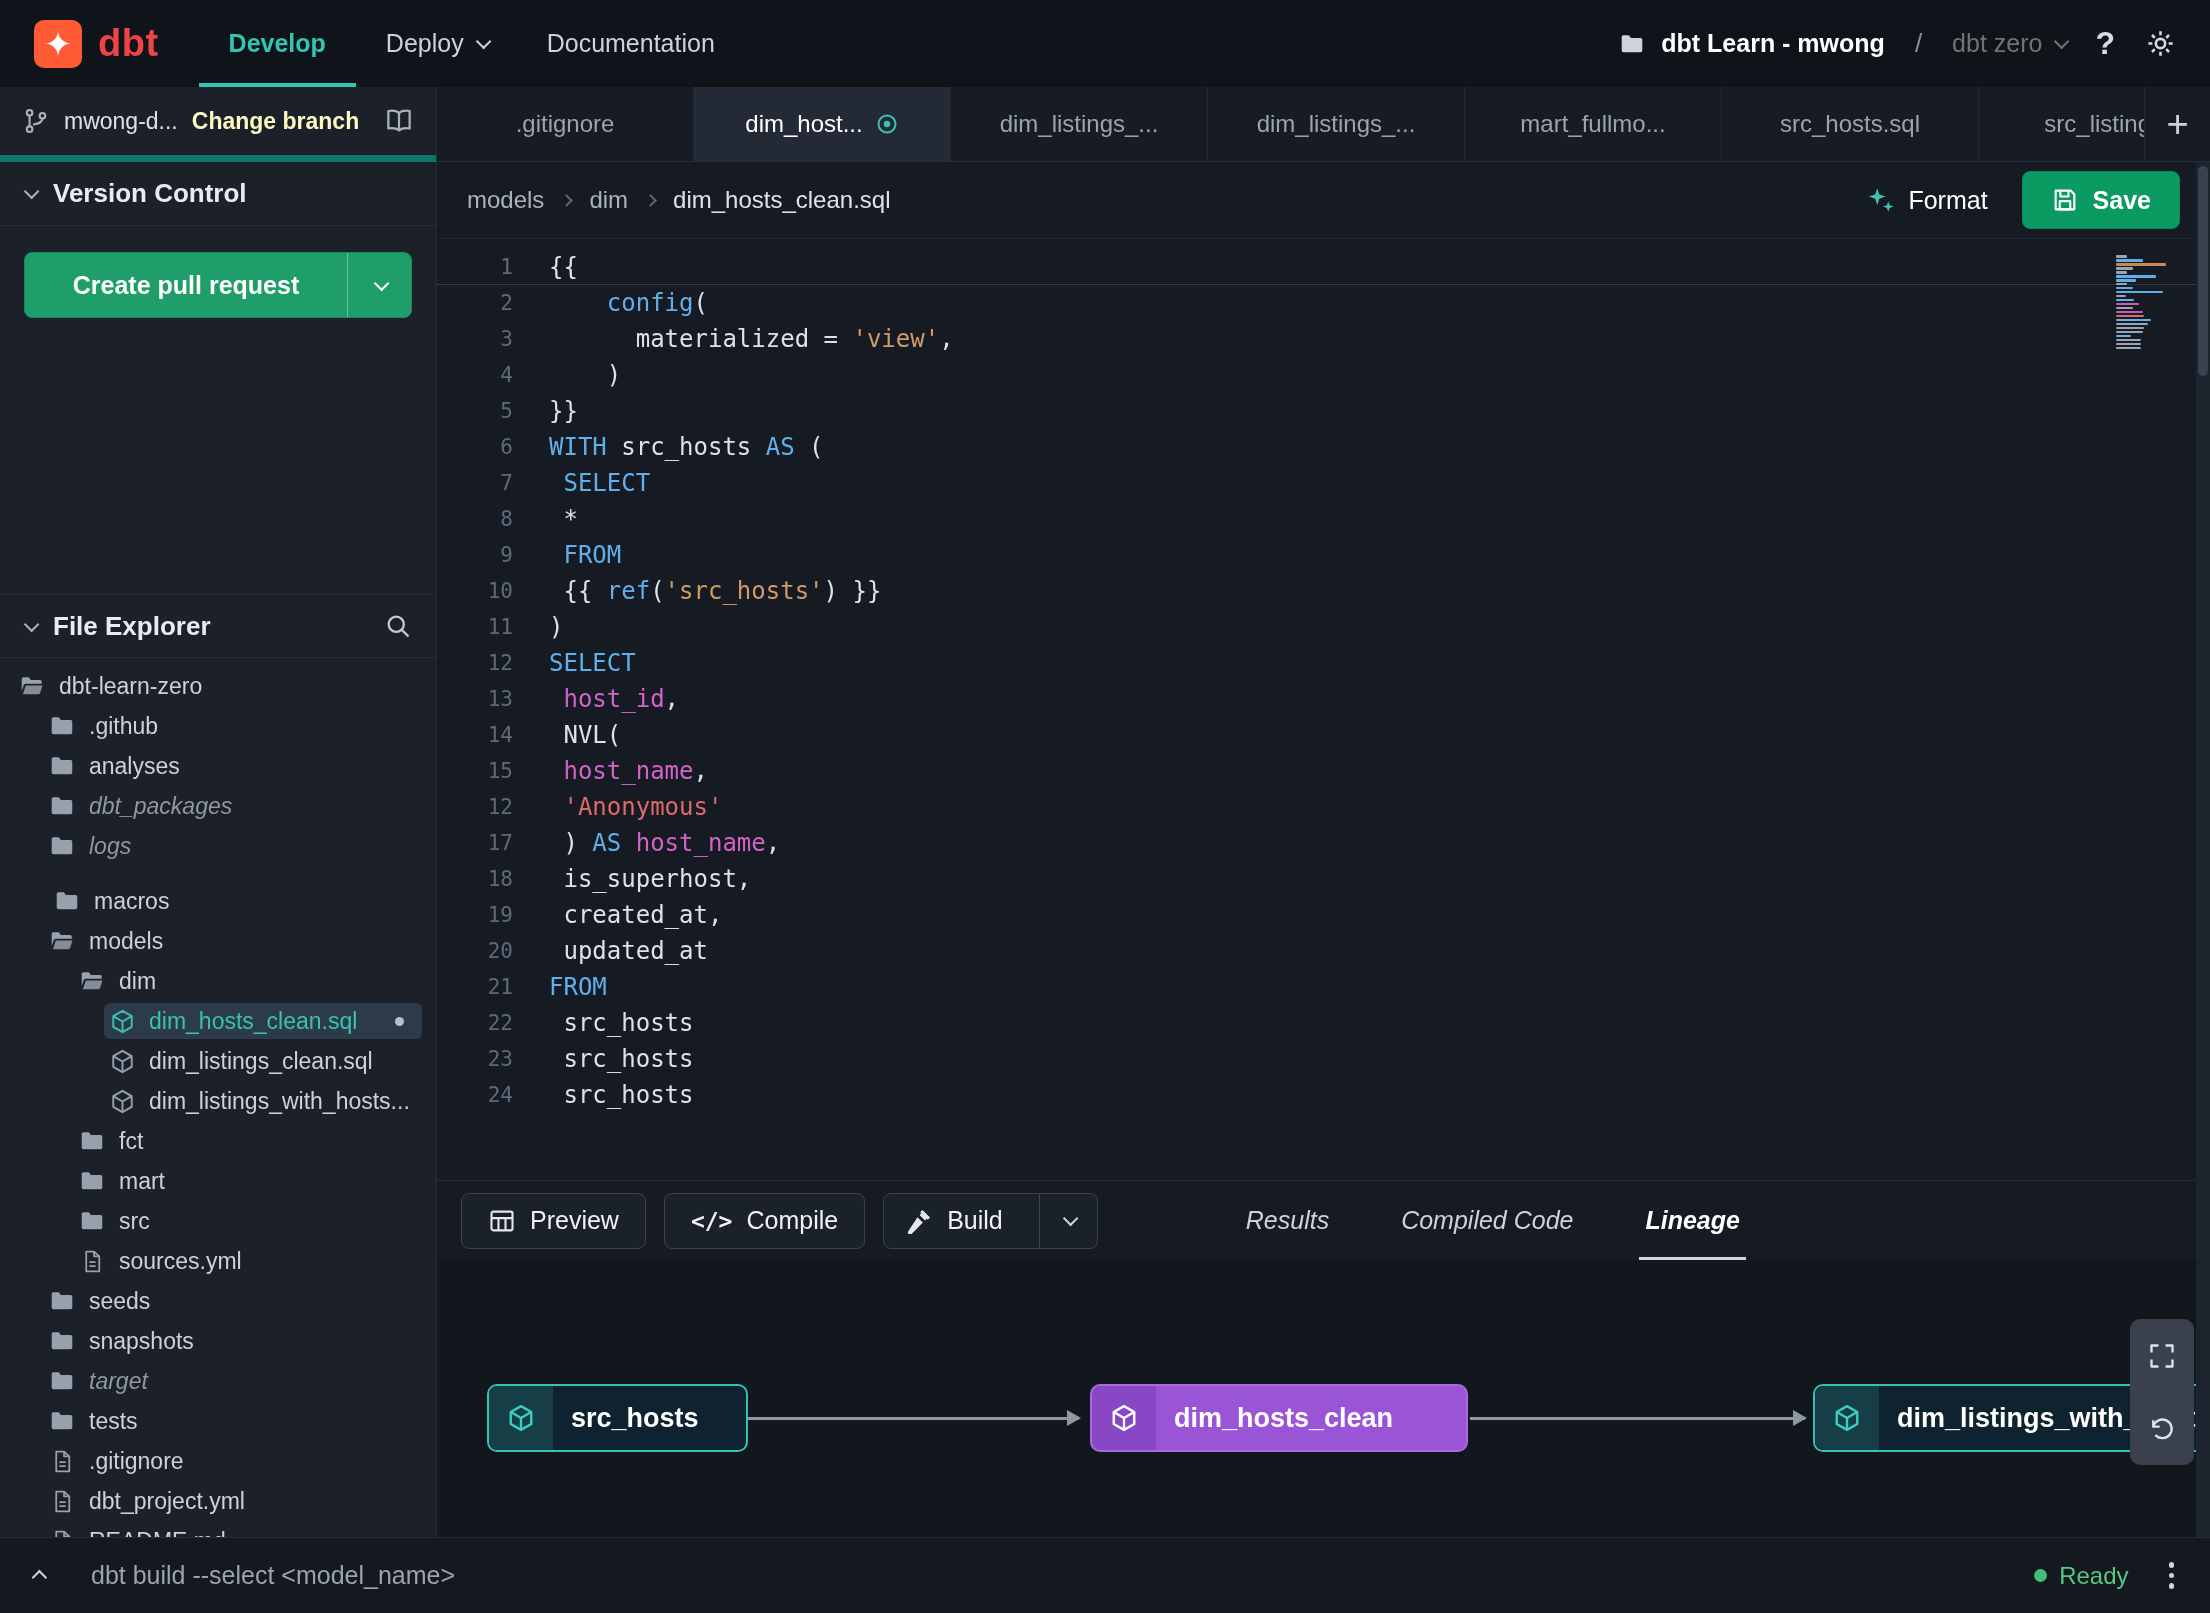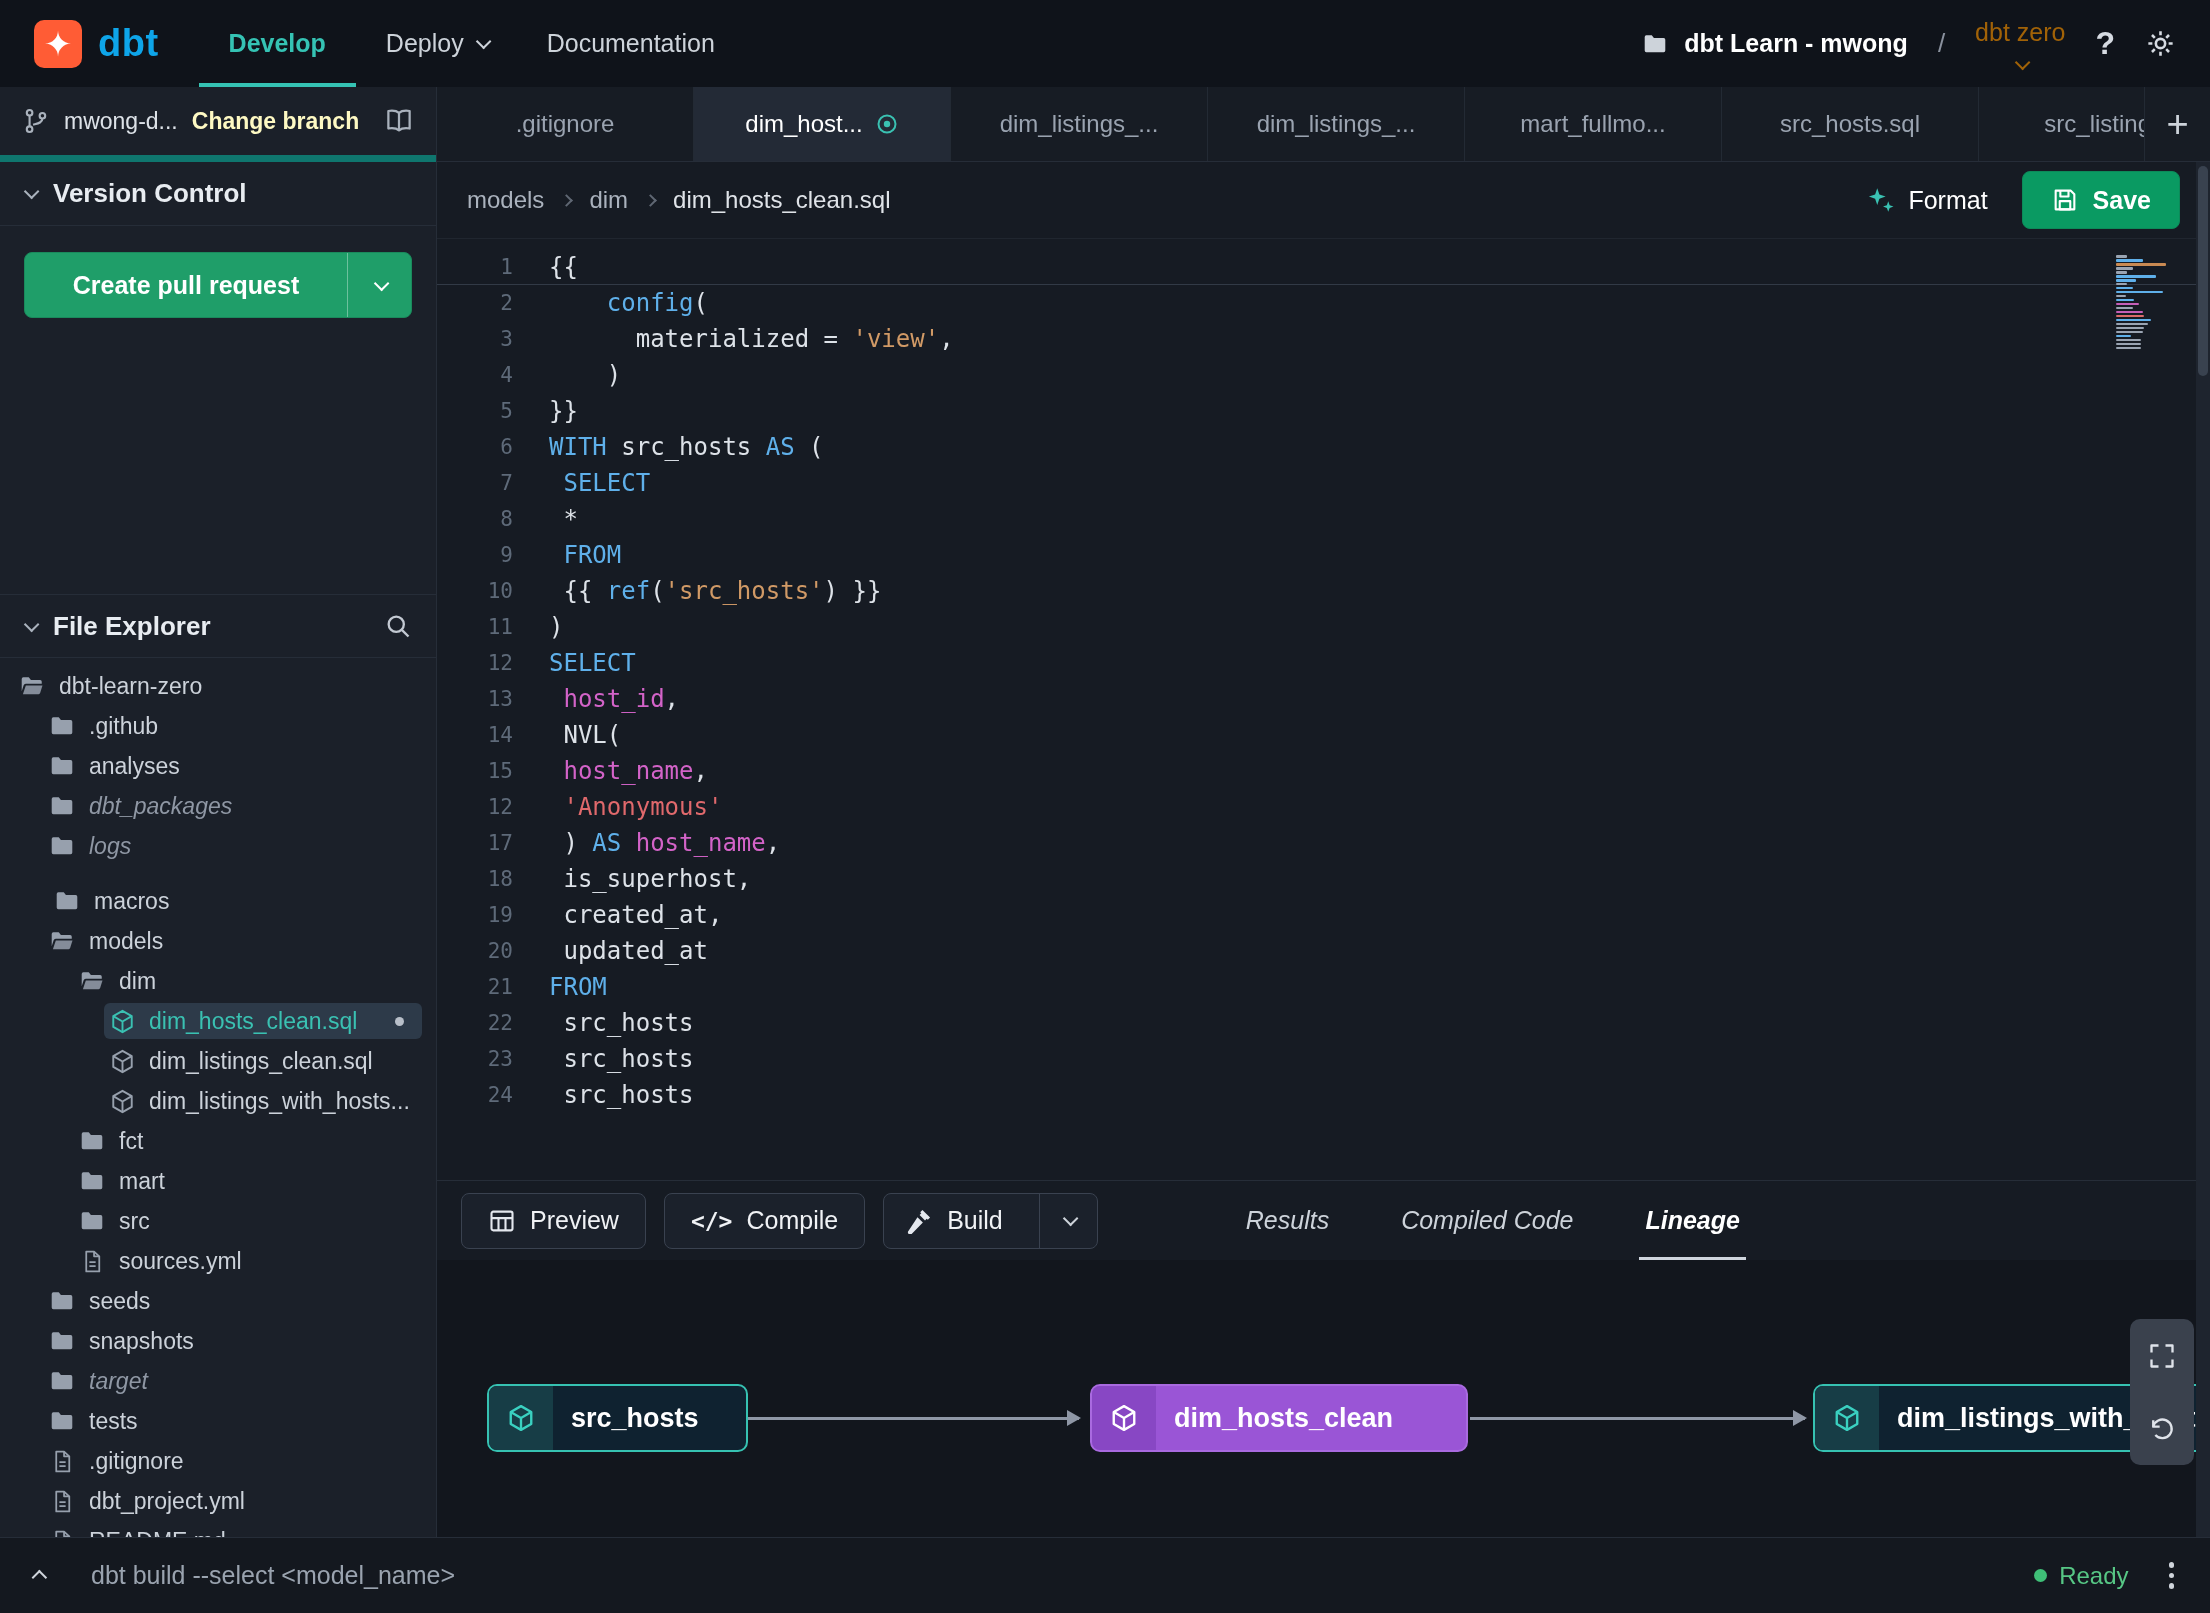--- a/index.html
+++ b/index.html
@@ -3,28 +3,28 @@
 <meta charset="utf-8">
 <style>
   * { margin:0; padding:0; box-sizing:border-box; }
   html,body { width:2210px; height:1613px; overflow:hidden; }
   body { background:#12161e; color:#dde2e8; font-family:"Liberation Sans",sans-serif; position:relative; }
 
   
   .navbar { height:87px; background:#0f131a; display:flex; align-items:stretch; padding:0 34px; }
   .logo { display:flex; align-items:center; gap:16px; margin-right:40px; }
   .logo-mark { width:48px; height:48px; background:#ff5c35; border-radius:10px; display:flex; align-items:center; justify-content:center; color:#fff; font-size:34px; }
-  .logo-text { font-size:38px; font-weight:bold; color:#0ea5e9; letter-spacing:.5px; }
+  .logo-text { font-size:38px; font-weight:bold; color:#ef4444; letter-spacing:.5px; }
   .nav-items { display:flex; align-items:stretch; }
   .nav-item { display:flex; align-items:center; gap:12px; padding:0 30px; font-size:25px; color:#cdd3da; cursor:pointer; }
   .nav-item.active { color:#35c3b4; box-shadow: inset 0 -4px 0 #35c3b4; font-weight:600; }
   .nav-right { margin-left:auto; display:flex; align-items:center; gap:30px; font-size:25px; }
   .project { font-weight:bold; color:#fff; display:flex; gap:16px; align-items:center; }
   .slash { color:#8a919e; font-size:26px; }
-  .env { color:#a16207; display:flex; gap:12px; align-items:center;flex-direction:column; }
+  .env { color:#737373; display:flex; gap:12px; align-items:center; }
   .help { font-size:32px; color:#d6dbe2; font-weight:bold; }
   .icon { display:inline-flex; align-items:center; justify-content:center; }
 
   
   .cv { display:inline-block; width:11px; height:11px; border-right:2.5px solid currentColor; border-bottom:2.5px solid currentColor; }
   .cv-down { transform:rotate(45deg) translateY(-3px); }
   .cv-right { transform:rotate(-45deg); width:9px; height:9px; }
   .cv-up { transform:rotate(-135deg) translateY(-3px); }
 
   

